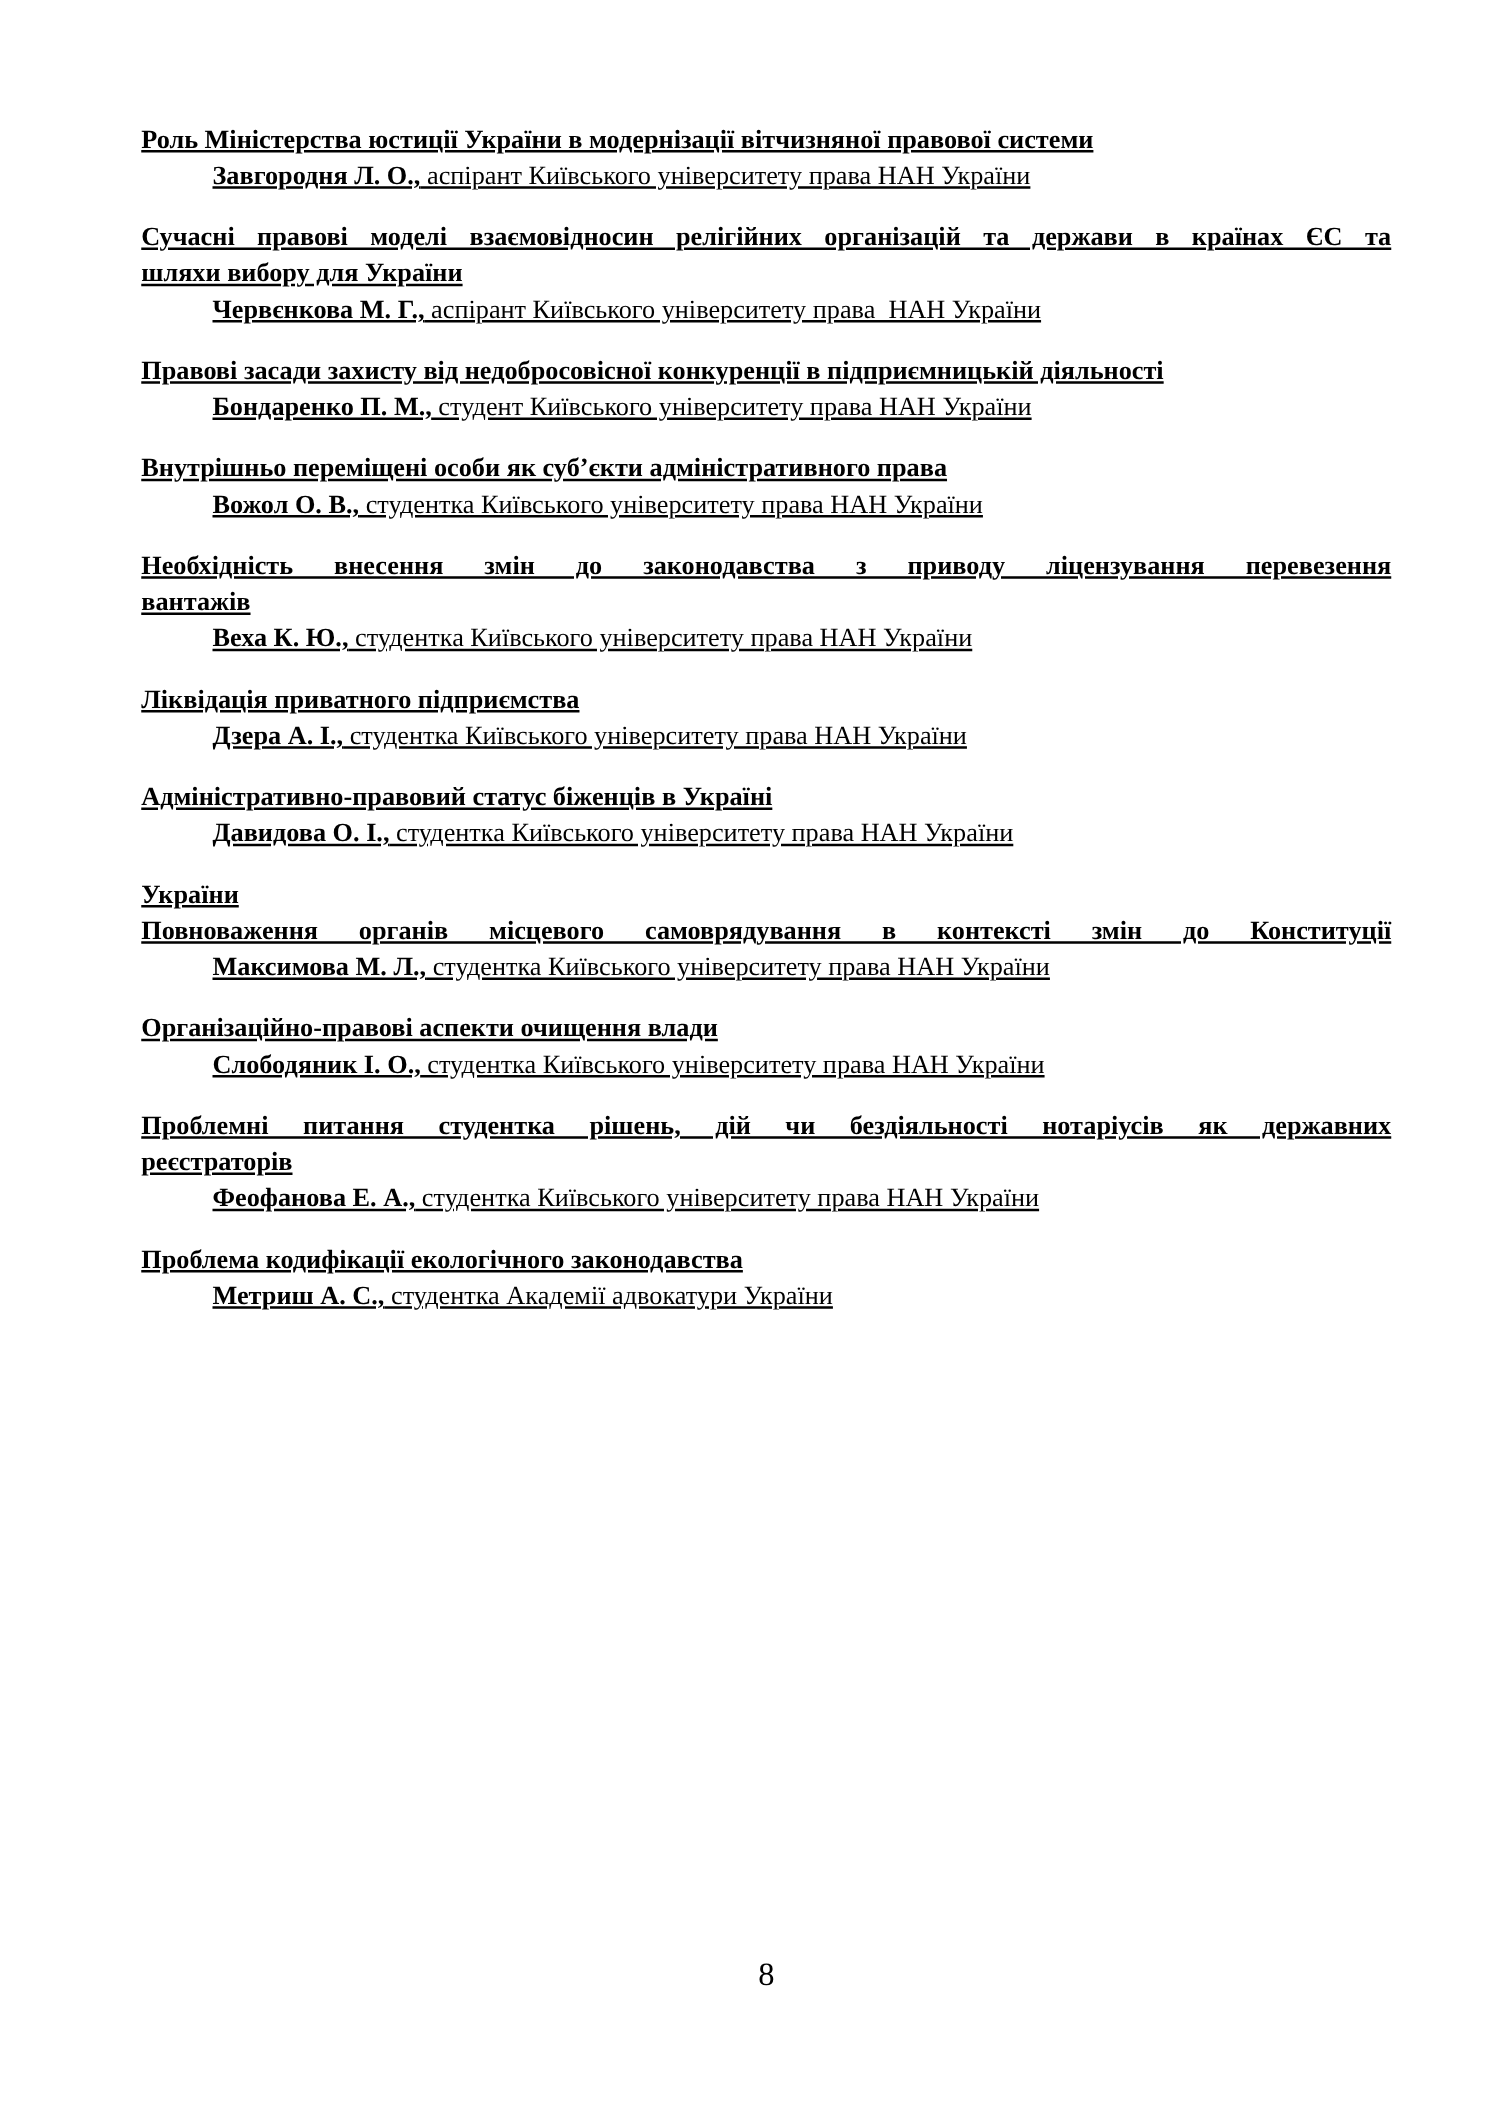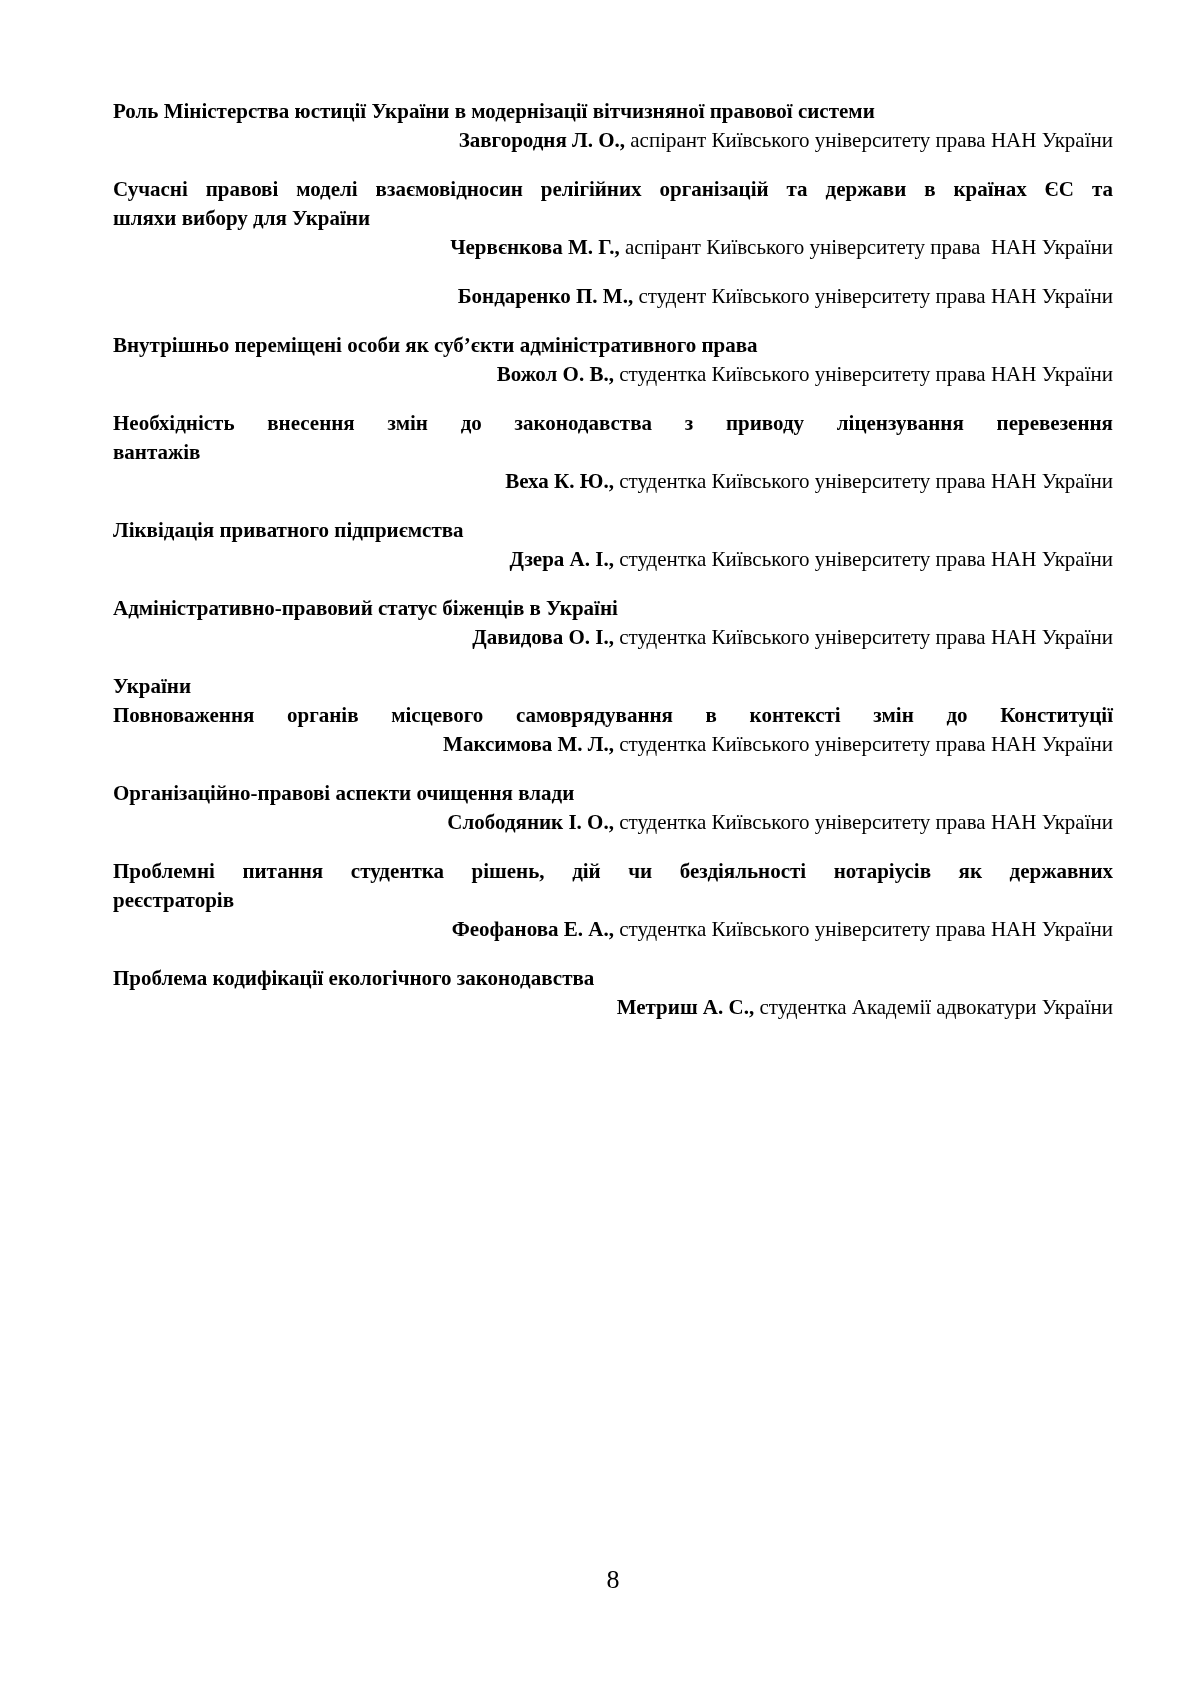--- a/index.html
+++ b/index.html
@@ -19,38 +19,38 @@
   .content {
     position: absolute;
     left: 113px;
     top: 97px;
     width: 1000px;
   }
   .entry {
     font-size: 21px;
     line-height: 29px;
     margin: 0 0 20px 0;
+    text-decoration: underline;
   }
   .title {
     margin: 0;
     font-weight: bold;
     font-size: 21px;
     line-height: 29px;
   }
   .tline { display: block; }
   .tline.justify {
     text-align: justify;
     text-align-last: justify;
   }
   .tline.oneline { white-space: nowrap; }
   .author {
     margin: 0;
     text-indent: 57px;
     font-weight: normal;
-    text-align: right;
   }
   .author-name { font-weight: bold; }
   .affiliation {
     font-weight: normal;
     white-space: pre-wrap;
   }
   .footer {
     position: absolute;
     left: 113px;
     top: 1564px;
@@ -75,20 +75,23 @@
 
     <section class="entry">
       <h3 class="title">
         <span class="tline justify">Сучасні правові моделі взаємовідносин релігійних організацій та держави в країнах ЄС та</span>
         <span class="tline">шляхи вибору для України</span>
       </h3>
       <p class="author"><span class="author-name">Червєнкова М. Г.,</span><span class="affiliation"> аспірант Київського університету права  НАН України</span></p>
     </section>
 
     <section class="entry">
+      <h3 class="title">
+        <span class="tline oneline">Правові засади захисту від недобросовісної конкуренції в підприємницькій діяльності</span>
+      </h3>
       <p class="author"><span class="author-name">Бондаренко П. М.,</span><span class="affiliation"> студент Київського університету права НАН України</span></p>
     </section>
 
 
     <section class="entry">
       <h3 class="title">
         <span class="tline oneline">Внутрішньо переміщені особи як суб’єкти адміністративного права</span>
       </h3>
       <p class="author"><span class="author-name">Вожол О. В.,</span><span class="affiliation"> студентка Київського університету права НАН України</span></p>
     </section>

